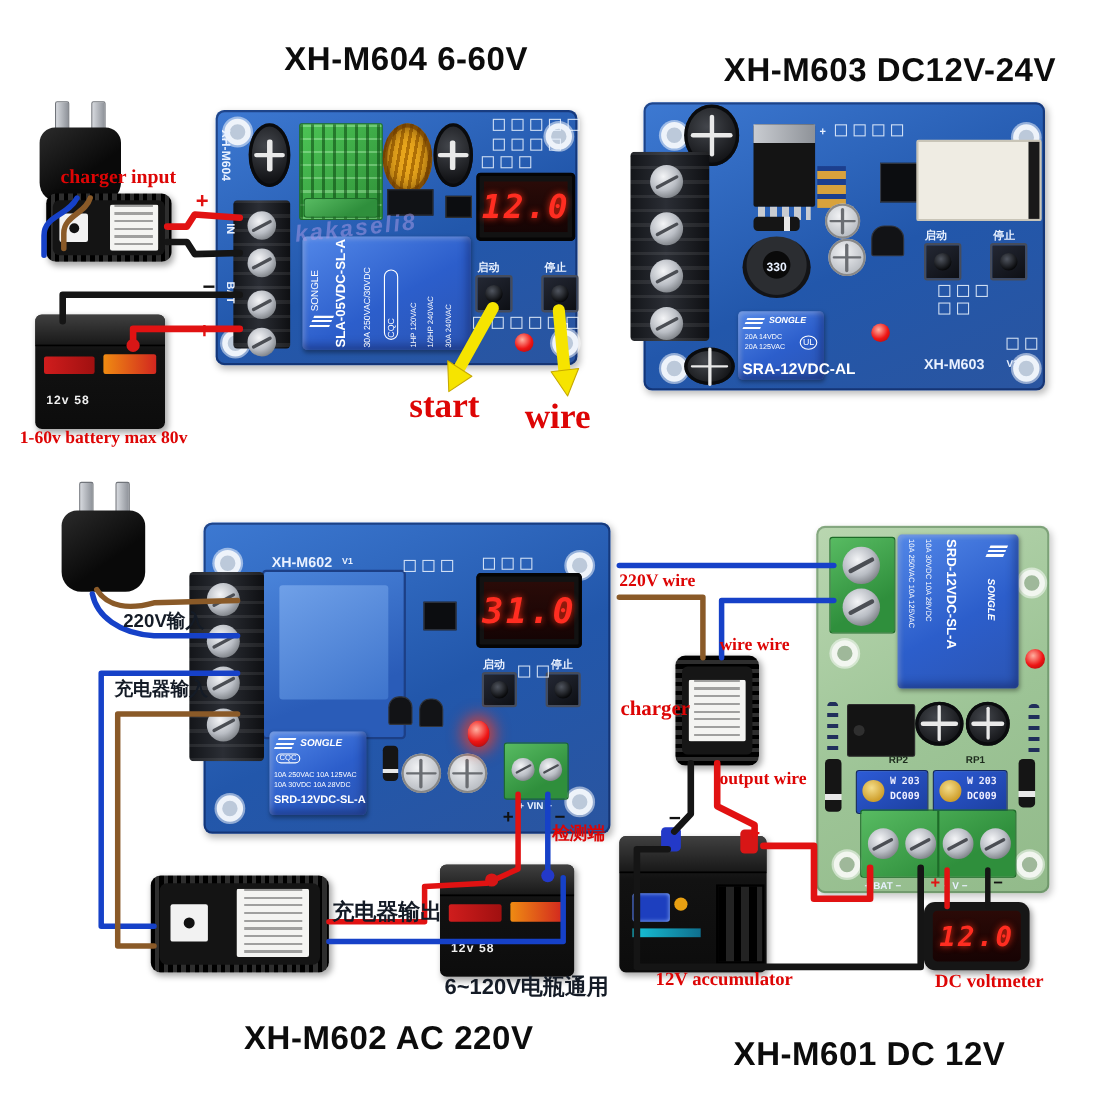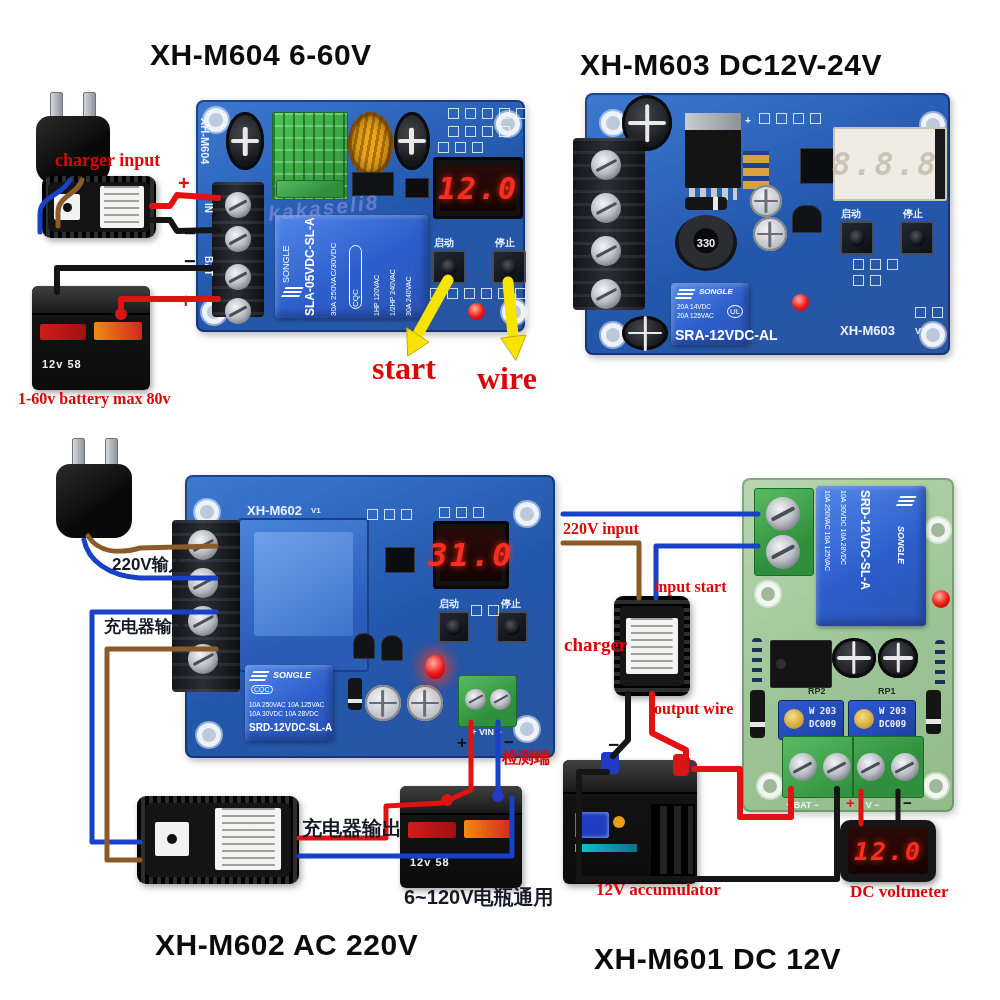--- a/index.html
+++ b/index.html
@@ -1,18 +1,18 @@
 <!DOCTYPE html>
 <html><head>
 <meta charset="utf-8">
 <style>
   html,body{margin:0;padding:0}
   body{width:1000px;height:1000px;position:relative;background:#fff;overflow:hidden;
        font-family:"Liberation Sans",sans-serif}
-  .title{position:absolute;text-align:left;font-weight:800;font-size:30px;color:#0c0c0c;letter-spacing:.5px}
+  .title{position:absolute;text-align:right;font-weight:800;font-size:30px;color:#0c0c0c;letter-spacing:.5px}
   .red{position:absolute;color:#dd0505;font-family:"Liberation Serif",serif;font-weight:bold;white-space:nowrap}
   .blk{position:absolute;color:#141b26;font-weight:bold;white-space:nowrap}
   .mark{position:absolute;font-weight:900;font-family:"Liberation Sans",sans-serif;white-space:nowrap}
   .board{position:absolute;border-radius:8px;z-index:2}
   .bblue{background:linear-gradient(155deg,#3d79d2,#2257ab 55%,#2a55a0);
          box-shadow:inset 0 0 0 2px rgba(8,28,80,.55),2px 3px 7px rgba(0,0,0,.28)}
   .bgreen{background:linear-gradient(150deg,#b9d6b0,#9dc496 55%,#92ba8a);
           box-shadow:inset 0 0 0 2px rgba(70,110,70,.45),2px 3px 7px rgba(0,0,0,.22)}
   .dev{position:absolute;z-index:3}
   .lab{z-index:5}
@@ -240,23 +240,20 @@
   <div class="cap sil" style="left:168px;top:124px;width:34px;height:34px">
       <b></b>
       <b></b>
     </div>
   <div class="dio" style="left:100px;top:104px;width:42px;height:13px;background:linear-gradient(90deg,#151515 0 66%,#e8e8e8 66% 78%,#151515 78%)"></div>
   <div style="position:absolute;left:90px;top:122px;width:62px;height:56px;border-radius:50%;background:radial-gradient(circle at 50% 46%,#0a0a0a 0 28%,#2b2d31 30% 62%,#131417 64%);display:flex;align-items:center;justify-content:center">
     <span class="sil" style="position:static;font-size:11px">330</span>
   </div>
   <div style="position:absolute;left:207px;top:112px;width:28px;height:26px;background:#121316;border-radius:12px 12px 2px 2px;border:1px solid #30343c"></div>
   <div class="dispw" style="left:248px;top:34px;width:110px;height:70px">
-    <i>
-        <span class="segoff" style="font-size:32px">8.8.8</span>
-      </i>
       <u></u>
   </div>
   <div class="btnlab" style="left:256px;top:114px">启动</div>
   <div class="btnlab" style="left:318px;top:114px">停止</div>
   <div class="btnT" style="left:255px;top:128px;width:30px;height:30px">
       <i></i>
     </div>
   <div class="btnT" style="left:315px;top:128px;width:30px;height:30px">
       <i></i>
     </div>
@@ -317,21 +314,21 @@
   <div class="srow" style="left:182px;top:34px">
       <span class="sbox"></span>
       <span class="sbox"></span>
       <span class="sbox"></span>
     </div>
   <div class="srow" style="left:254px;top:32px">
       <span class="sbox"></span>
       <span class="sbox"></span>
       <span class="sbox"></span>
     </div>
-  <div class="disp" style="left:248px;top:46px;width:76px;height:68px">
+  <div class="disp" style="left:248px;top:46px;width:96px;height:68px">
     <i>
         <span class="seg" style="font-size:32px">31.0</span>
       </i>
   </div>
   <div style="position:absolute;left:200px;top:72px;width:28px;height:24px;background:#0c0d10;border:1px solid #343a46"></div>
   <div class="btnlab" style="left:254px;top:122px">启动</div>
   <div class="btnlab" style="left:316px;top:122px">停止</div>
   <div class="btnT" style="left:253px;top:136px;width:28px;height:28px">
       <i></i>
     </div>
@@ -540,22 +537,22 @@
 <div class="red lab" style="left:477px;top:360px;font-size:32px">wire</div>
 
 <div class="blk lab" style="left:112px;top:553px;font-size:17px">220V输入</div>
 <div class="blk lab" style="left:104px;top:615px;font-size:17px">充电器输入</div>
 <div class="mark lab" style="left:457px;top:733px;font-size:17px;color:#111">+</div>
 <div class="mark lab" style="left:504px;top:733px;font-size:17px;color:#111">−</div>
 <div class="red lab" style="left:502px;top:748px;font-size:16px">检测端</div>
 <div class="blk lab" style="left:302px;top:815px;font-size:20px">充电器输出</div>
 <div class="blk lab" style="left:404px;top:884px;font-size:20px">6~120V电瓶通用</div>
 
-<div class="red lab" style="left:563px;top:520px;font-size:16px">220V input</div>
-<div class="red lab" style="left:654px;top:578px;font-size:16px">input start</div>
+<div class="red lab" style="left:563px;top:520px;font-size:16px">220V wire</div>
+<div class="red lab" style="left:654px;top:578px;font-size:16px">wire wire</div>
 <div class="red lab" style="left:564px;top:634px;font-size:19px">charger</div>
 <div class="red lab" style="left:654px;top:700px;font-size:16px">output wire</div>
 <div class="mark lab" style="left:608px;top:734px;font-size:19px;color:#111">−</div>
 <div class="mark lab" style="left:680px;top:748px;font-size:19px;color:#e11212">+</div>
 <div class="mark lab" style="left:846px;top:794px;font-size:15px;color:#e11212">+</div>
 <div class="mark lab" style="left:903px;top:794px;font-size:15px;color:#111">−</div>
 <div class="red lab" style="left:596px;top:880px;font-size:17px">12V accumulator</div>
 <div class="red lab" style="left:850px;top:882px;font-size:17px">DC voltmeter</div>
 
 </body></html>

